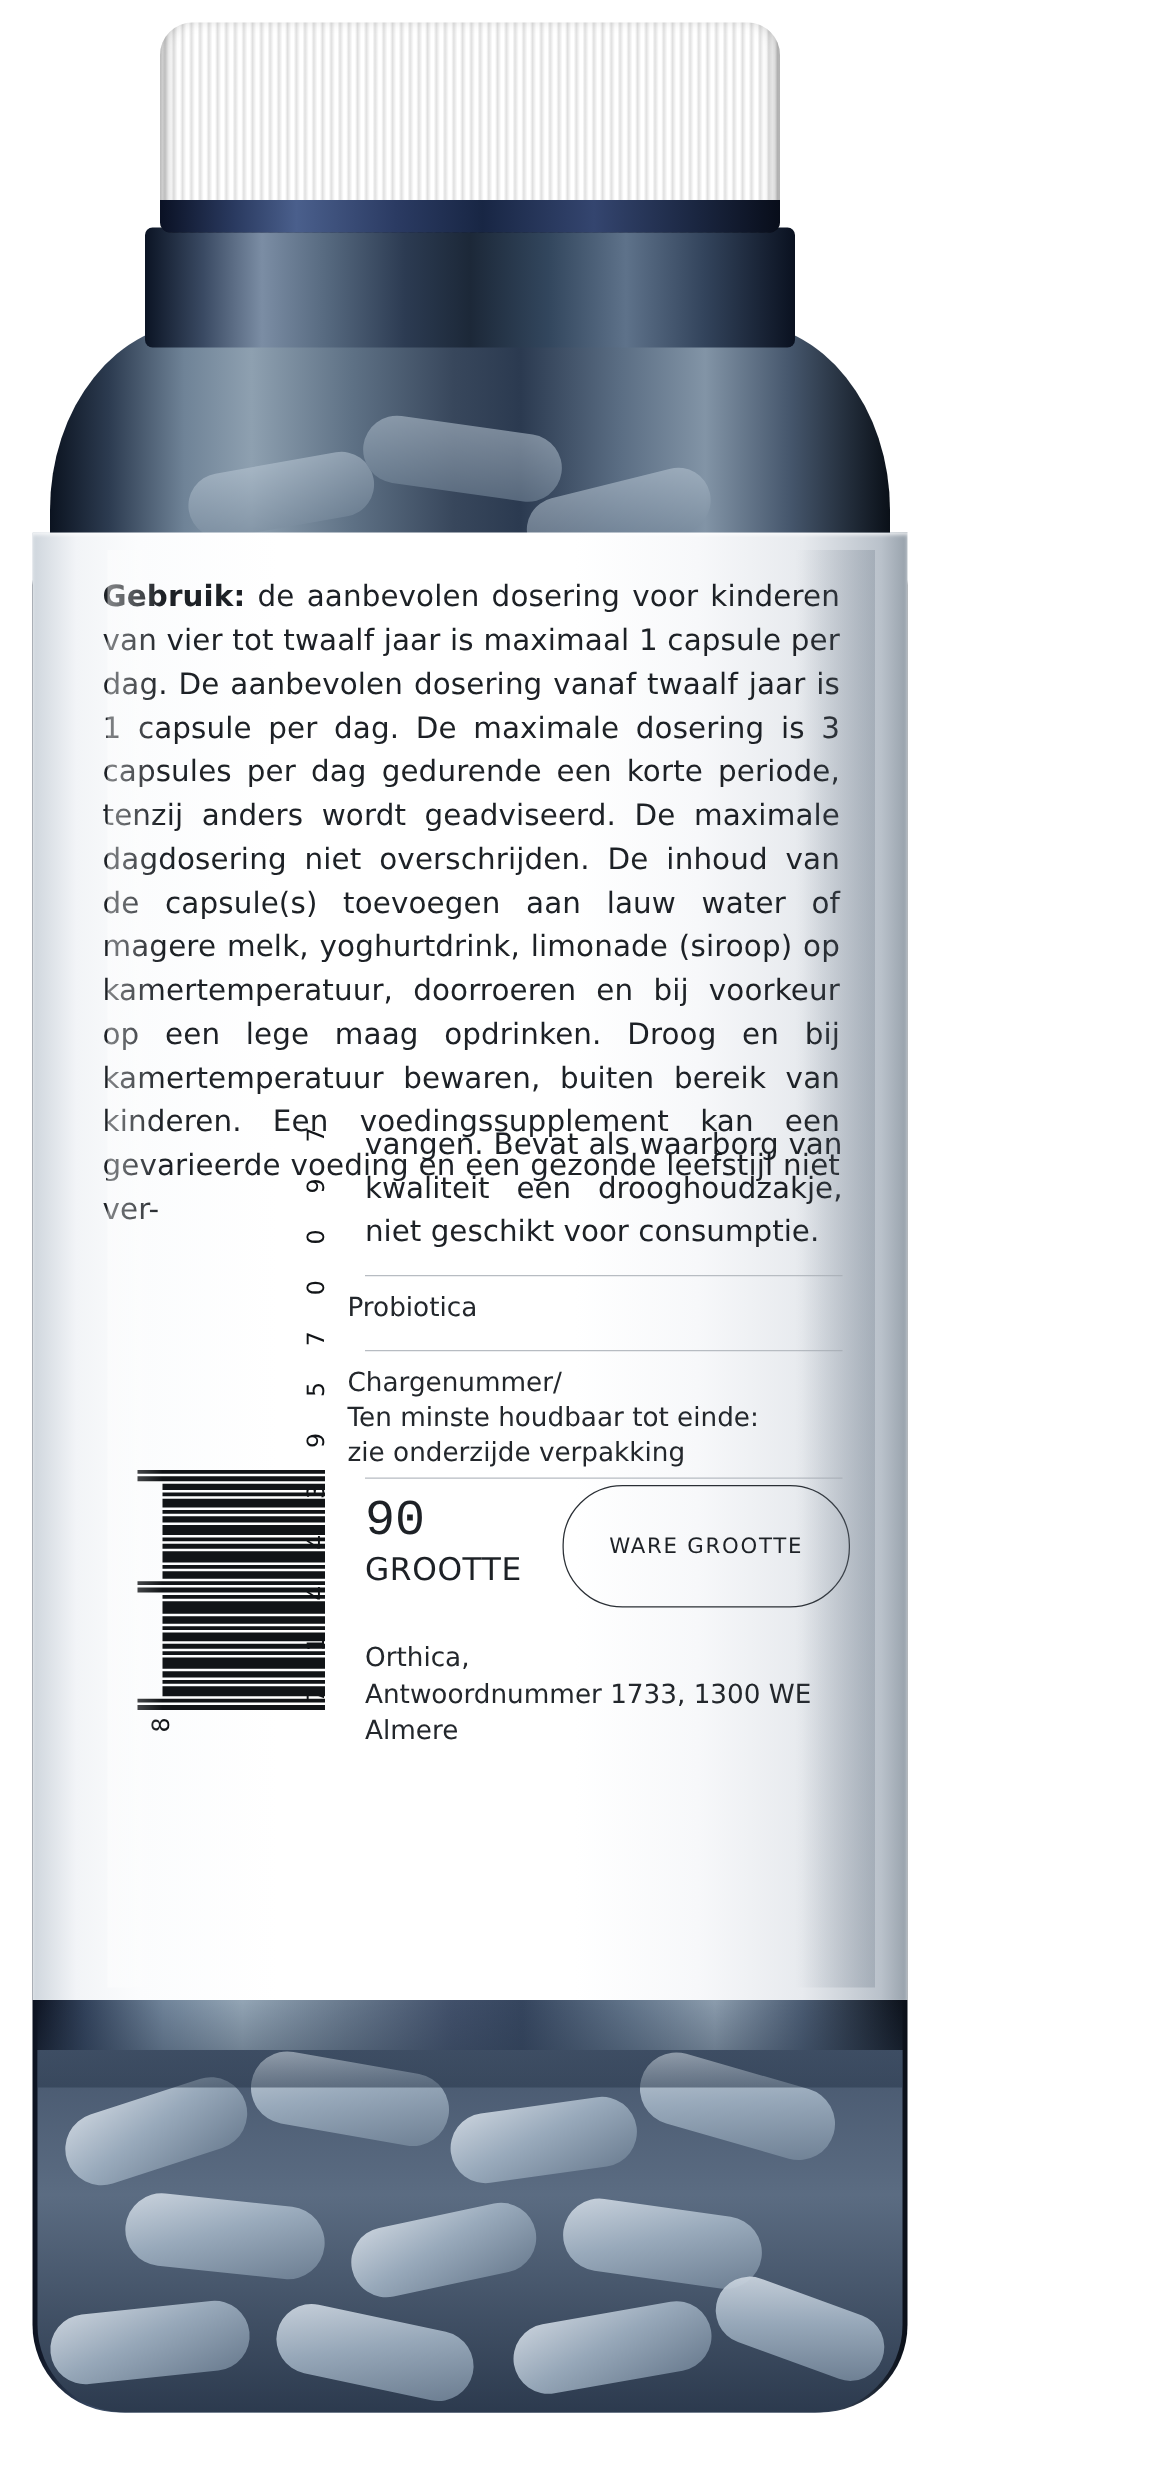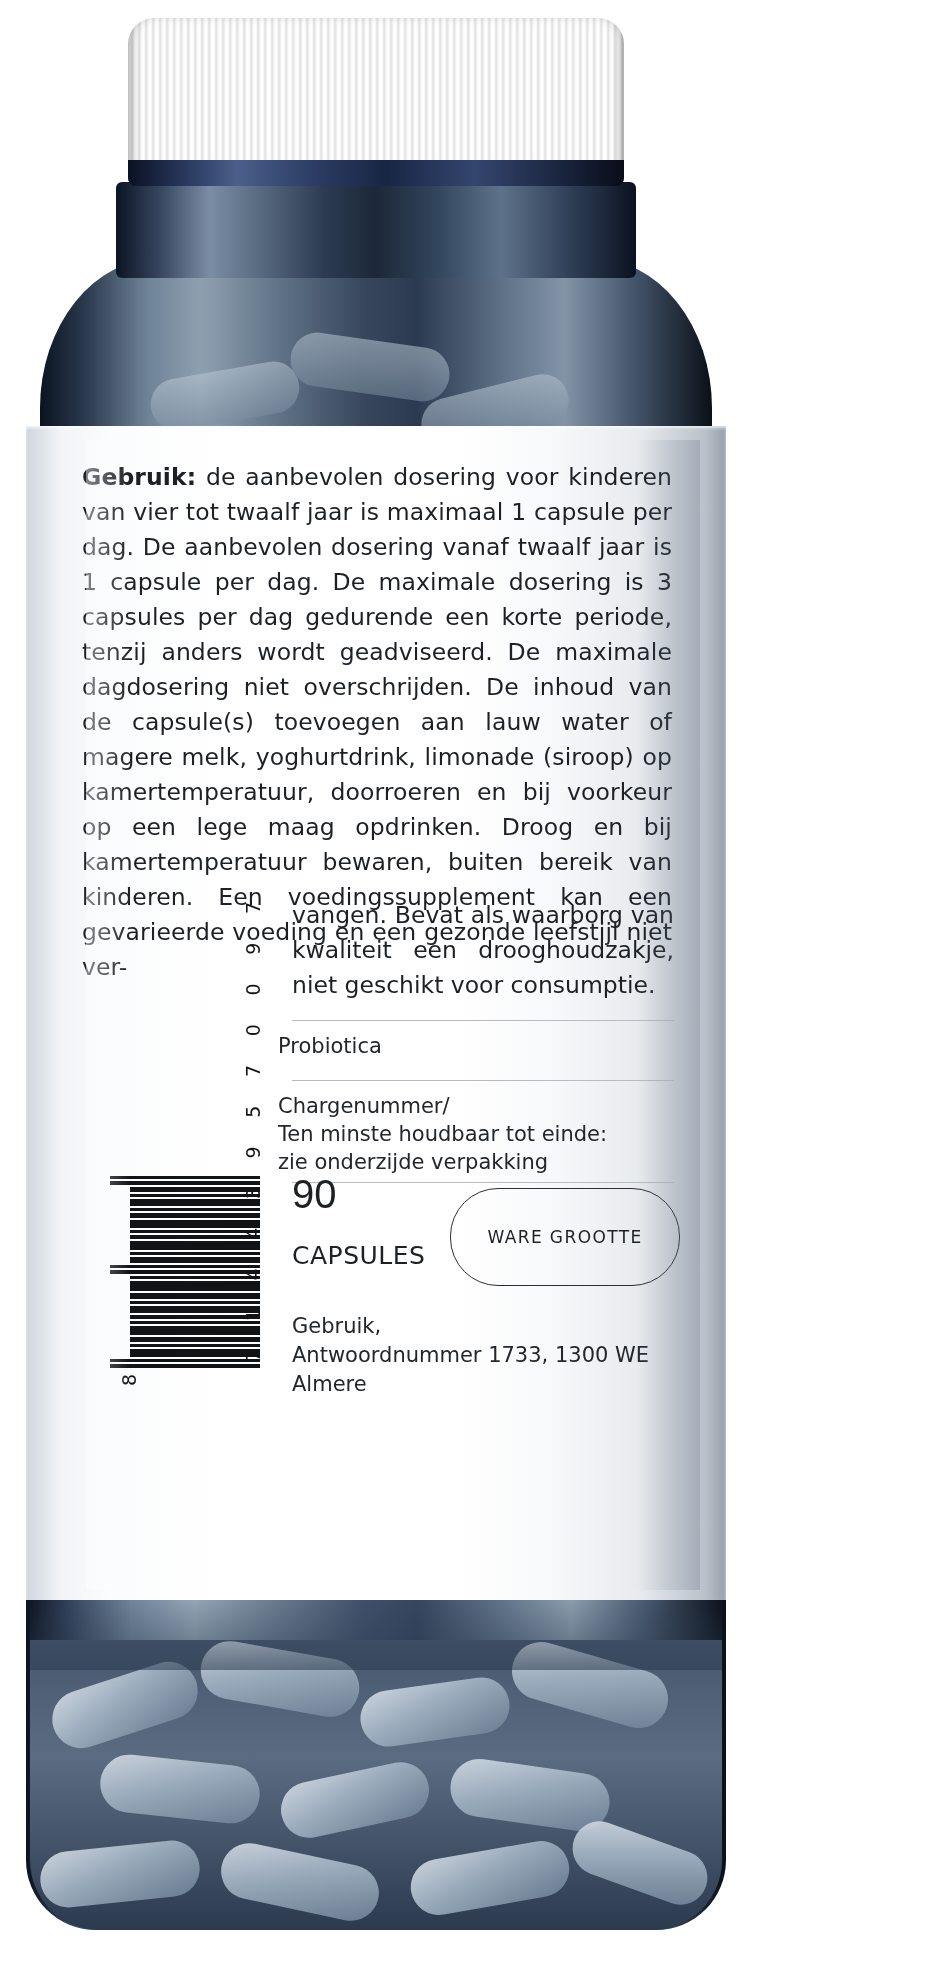--- a/index.html
+++ b/index.html
@@ -185,25 +185,25 @@
     left: 252px;
     font-size: 21px;
     line-height: 28px;
     color: #23272c;
     font-family: "DejaVu Sans", sans-serif;
   }
 
   .count-num {
     position: absolute;
     left: 266px;
-    top: 748px;
+    top: 772px;
     font-size: 40px;
     line-height: 40px;
     color: #1d2126;
-    font-family: Liberation Sans, sans-serif;
+    font-family: Liberation Mono, monospace;
     text-align: right;
   }
   .count-word {
     position: absolute;
     left: 266px;
     top: 816px;
     font-size: 25px;
     line-height: 28px;
     letter-spacing: 0.5px;
     color: #1d2126;
@@ -352,28 +352,28 @@
 
     <div class="rule" style="top:654px;"></div>
 
     <div class="sub-block" style="top:666px;text-align:center;">Chargenummer/</div>
     <div class="sub-block" style="top:722px;">zie onderzijde verpakking</div>
     <div class="sub-block" style="top:694px;">Ten minste houdbaar tot einde:</div>
 
     <div class="rule" style="top:756px;"></div>
 
     <div class="count-num">90</div>
-    <div class="count-word">CAPSULES</div>
+    <div class="count-word">GROOTTE</div>
 
     <div class="actual-size">
       <span>WARE GROOTTE</span>
     </div>
 
     <div class="address">
-      <div>Gebruik,</div>
+      <div>Orthica,</div>
       <div>Antwoordnummer 1733, 1300 WE Almere</div>
     </div>
 
     <div id="barcode-wrap">
       <div id="barcode-rot">
         <span class="bc-lead">8</span>
         <div class="bars">
           <div class="bar" style="width:4px;height:150px;"></div>
           <div class="bar" style="width:3px;height:150px;"></div>
           <div class="bar" style="width:8px;height:130px;"></div>

